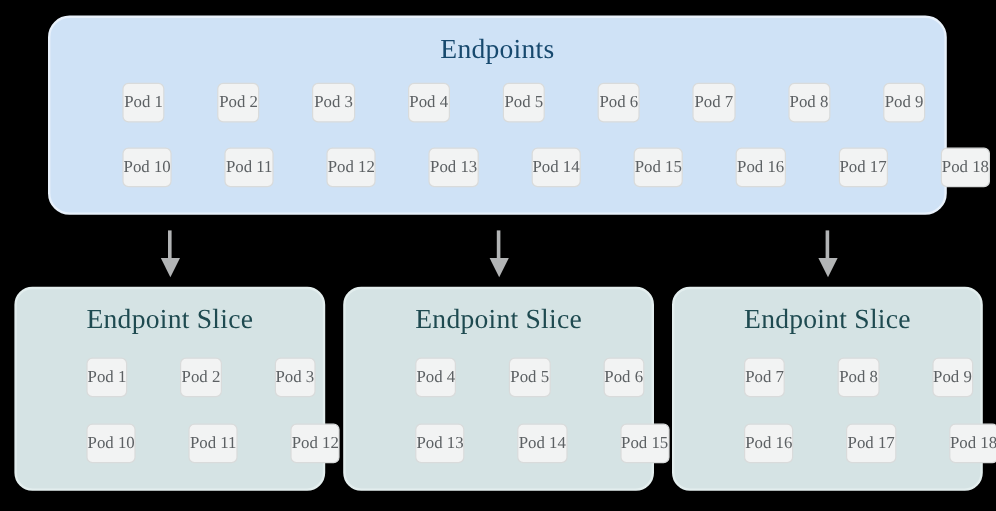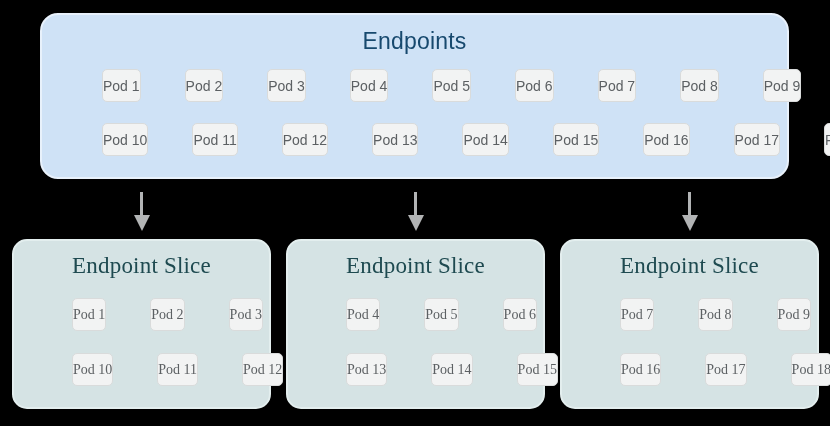--- a/index.html
+++ b/index.html
@@ -29,20 +29,21 @@
   }
 
   
   .endpoints-box {
     position: absolute;
     left: 40px; top: 13px;
     width: 749px; height: 166px;
     background: var(--endpoints-bg);
     border: 2px solid var(--endpoints-border);
     border-radius: 18px;
+    font-family: Liberation Serif, serif;
   }
   .endpoints-title {
     margin-top: 12px;
     text-align: center;
     font-size: 23px;
     font-weight: 500;
     line-height: 28px;
     color: var(--endpoints-title);
     letter-spacing: .2px;
   }

